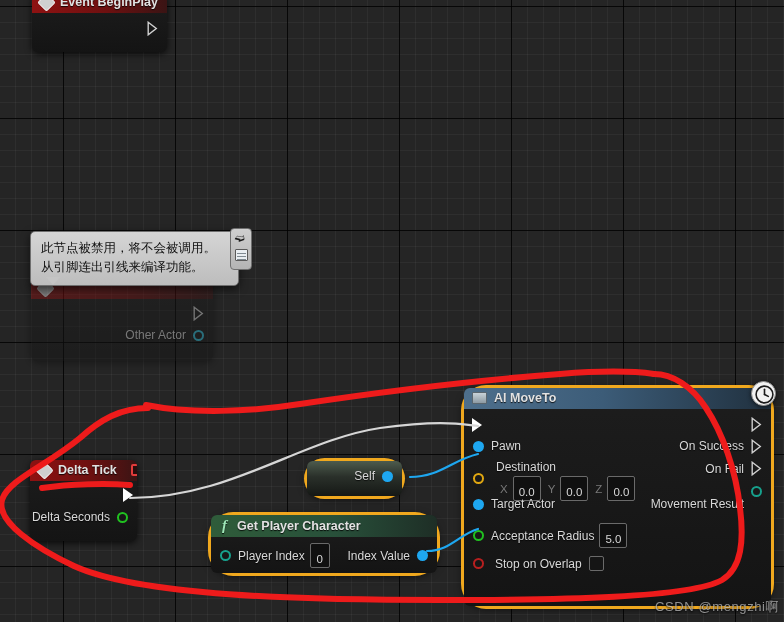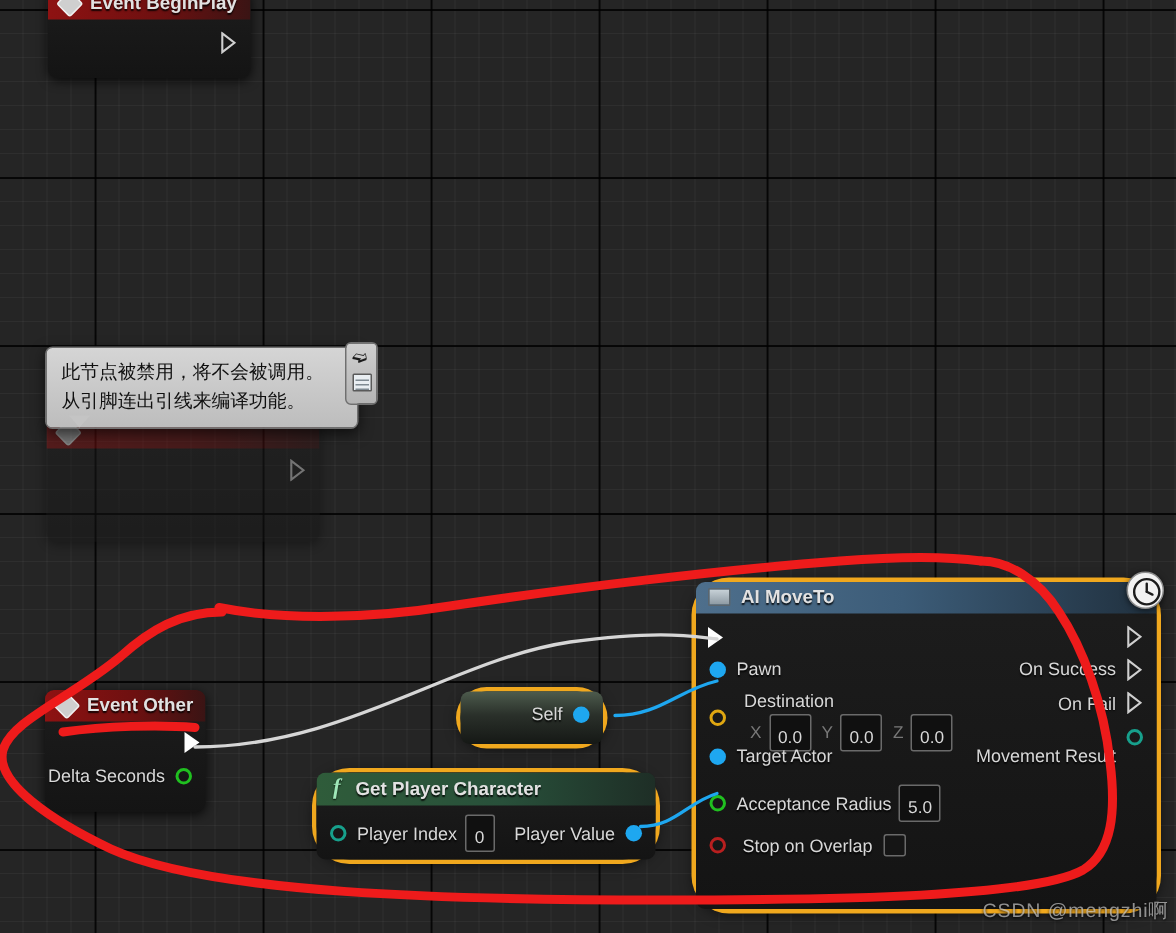--- a/index.html
+++ b/index.html
@@ -309,39 +309,43 @@
         <span class="glyph-diamond"></span>
         <span class="hdr-spacer"></span>
 
       </div>
       <div class="node-body">
         <div class="pin-row right" style="padding-top:6px;">
           <svg class="exec-outline" viewBox="0 0 11 15">
             <path d="M1.2 1.2 L9.3 7.5 L1.2 13.8 Z" fill="none" stroke="#cfcfcf" stroke-width="1.4"></path>
           </svg>
         </div>
+        <div class="pin-row right" style="padding-top:6px;">
+          <span class="pin-label">Other Actor</span>
+          <span class="pin-circle pin-cyan" style="margin-left:7px;"></span>
+        </div>
       </div>
     </div>
   </div>
 
   <div id="tooltip">
     <div>此节点被禁用，将不会被调用。</div>
     <div>从引脚连出引线来编译功能。</div>
   </div>
   <div id="tooltip-tail"></div>
   <div id="tip-side">
     <span class="pin-ico">➫</span>
     <span class="doc-ico"></span>
   </div>
 
   <div class="node" id="n-tick" style="left:30px; top:460px; width:107px; height:81px;">
     <div class="node-inner">
       <div class="node-header hdr-event">
         <span class="glyph-diamond"></span>
-        <span>Event Other</span>
+        <span>Delta Tick</span>
         <span class="hdr-spacer"></span>
         <span class="glyph-stop"></span>
       </div>
       <div class="node-body">
         <div class="pin-row right" style="padding-top:6px; padding-right:4px;">
           <span class="pin-exec"></span>
         </div>
         <div class="pin-row right" style="padding-top:6px;">
           <span class="pin-label">Delta Seconds</span>
           <span class="pin-circle pin-green" style="margin-left:7px;"></span>
@@ -365,21 +369,21 @@
       <div class="node-header hdr-func">
         <span class="glyph-f">f</span>
         <span>Get Player Character</span>
       </div>
       <div class="node-body">
         <div class="pin-row" style="padding-top:6px;">
           <span class="pin-circle pin-teal"></span>
           <span class="pin-label" style="margin-left:7px;">Player Index</span>
           <span class="val-box">0</span>
           <span class="gap"></span>
-          <span class="pin-label">Player Value</span>
+          <span class="pin-label">Index Value</span>
           <span class="pin-circle pin-blue filled" style="margin-left:7px;"></span>
         </div>
       </div>
     </div>
   </div>
 
   <div class="node sel" id="n-aimoveto" style="left:464px; top:388px; width:307px; height:218px;">
     <div class="node-inner">
       <div class="node-header hdr-blue">
         <span class="glyph-box"></span>

